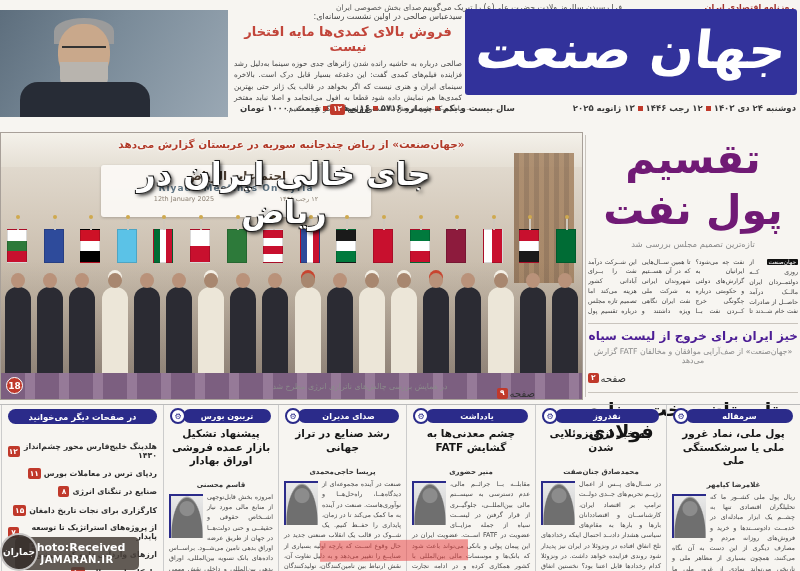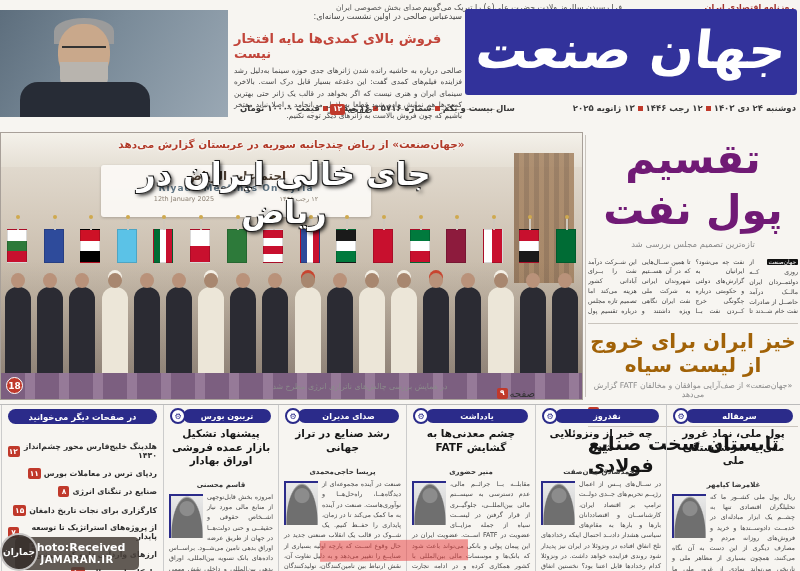--- a/index.html
+++ b/index.html
@@ -35,21 +35,21 @@
   .tl-photo .hair { position:absolute; left:54px; top:8px; width:60px; height:26px;
                     background:#9b9b9b; border-radius:50% 50% 0 0; }
   .tl-photo .beard{ position:absolute; left:60px; top:52px; width:48px; height:30px;
                     background:#b8b4ae; border-radius:0 0 45% 45%; }
   .tl-photo .glasses{ position:absolute; left:62px; top:36px; width:44px; height:8px;
                     border-top:2px solid #333; }
   .tl-photo .body { position:absolute; left:20px; top:72px; width:130px; height:40px;
                     background:#272c36; border-radius:18px 18px 0 0; }
   .tl-text { position:absolute; top:12px; left:234px; width:228px; }
   .tl-kicker { font-size:8px; color:#444; text-align:right; }
-  .tl-head { font-size:13px; font-weight:bold; color:#c2453a; text-align:left; margin:10px 0 4px; }
+  .tl-head { font-size:13px; font-weight:bold; color:#c2453a; text-align:center; margin:3px 0 4px; }
   .tl-body { font-size:7.3px; line-height:1.55; text-align:justify; color:#454545; }
   .pbadge { display:inline-flex; align-items:center; gap:2px; direction:rtl; }
   .pbadge .w { font-size:10px; color:#333; font-weight:normal; }
   .pbadge .n { background:#c0392b; color:#fff; font-size:7.5px; font-weight:bold;
                padding:1px 3px; border-radius:2px; line-height:1.1; }
   .tl-badge { position:absolute; top:104px; left:330px; }
 
   
   .mainphoto { position:absolute; top:132px; left:0; width:583px; height:268px;
                background:linear-gradient(#e8e2d8 0%,#d6ccbe 30%,#c3b6a5 60%,#a39384 100%);
@@ -95,21 +95,21 @@
   
   .rcol { position:absolute; top:134px; left:588px; width:210px; height:266px; }
   .vline { position:absolute; top:135px; left:585px; width:1px; height:262px; background:#c9c4bd; }
   .lead-head { font-size:41px; font-weight:bold; color:#701a75; text-align:center;
                letter-spacing:-1px; line-height:1.25; }
   .lead-sub { font-size:8.5px; color:#8a8a8a; text-align:center; margin-top:2px; }
   .lead-body { display:flex; gap:5px; margin-top:8px; height:60px; overflow:hidden; }
   .lead-body .c { flex:1; font-size:6.2px; line-height:1.6; text-align:justify; color:#3d3d3d; }
   .tag { background:#111; color:#fff; font-size:5.8px; padding:0 2px; border-radius:1px; }
   .hrule { border:none; border-top:1px solid #c9c4bd; margin:6px 0 5px; }
-  .h2 { font-size:20px; font-weight:bold; color:#a16207; text-align:center; }
+  .h2 { font-size:12px; font-weight:bold; color:#4c1d95; text-align:right; }
   .sub2 { font-size:7.8px; color:#8a8a8a; text-align:center; margin-top:4px; }
   .badge-row { text-align:left; margin-top:2px; }
   .h3 { font-size:19px; font-weight:bold; color:#151515; text-align:left; }
   .sub3 { position:absolute; top:382px; left:210px; width:300px; text-align:center;
           font-size:7.8px; color:#8a8a8a; }
   .badge3 { position:absolute; top:388px; left:497px; }
 
   
   .bottom { position:absolute; top:404px; left:0; width:800px; height:167px;
             border-top:1px solid #bbb; display:flex; }

